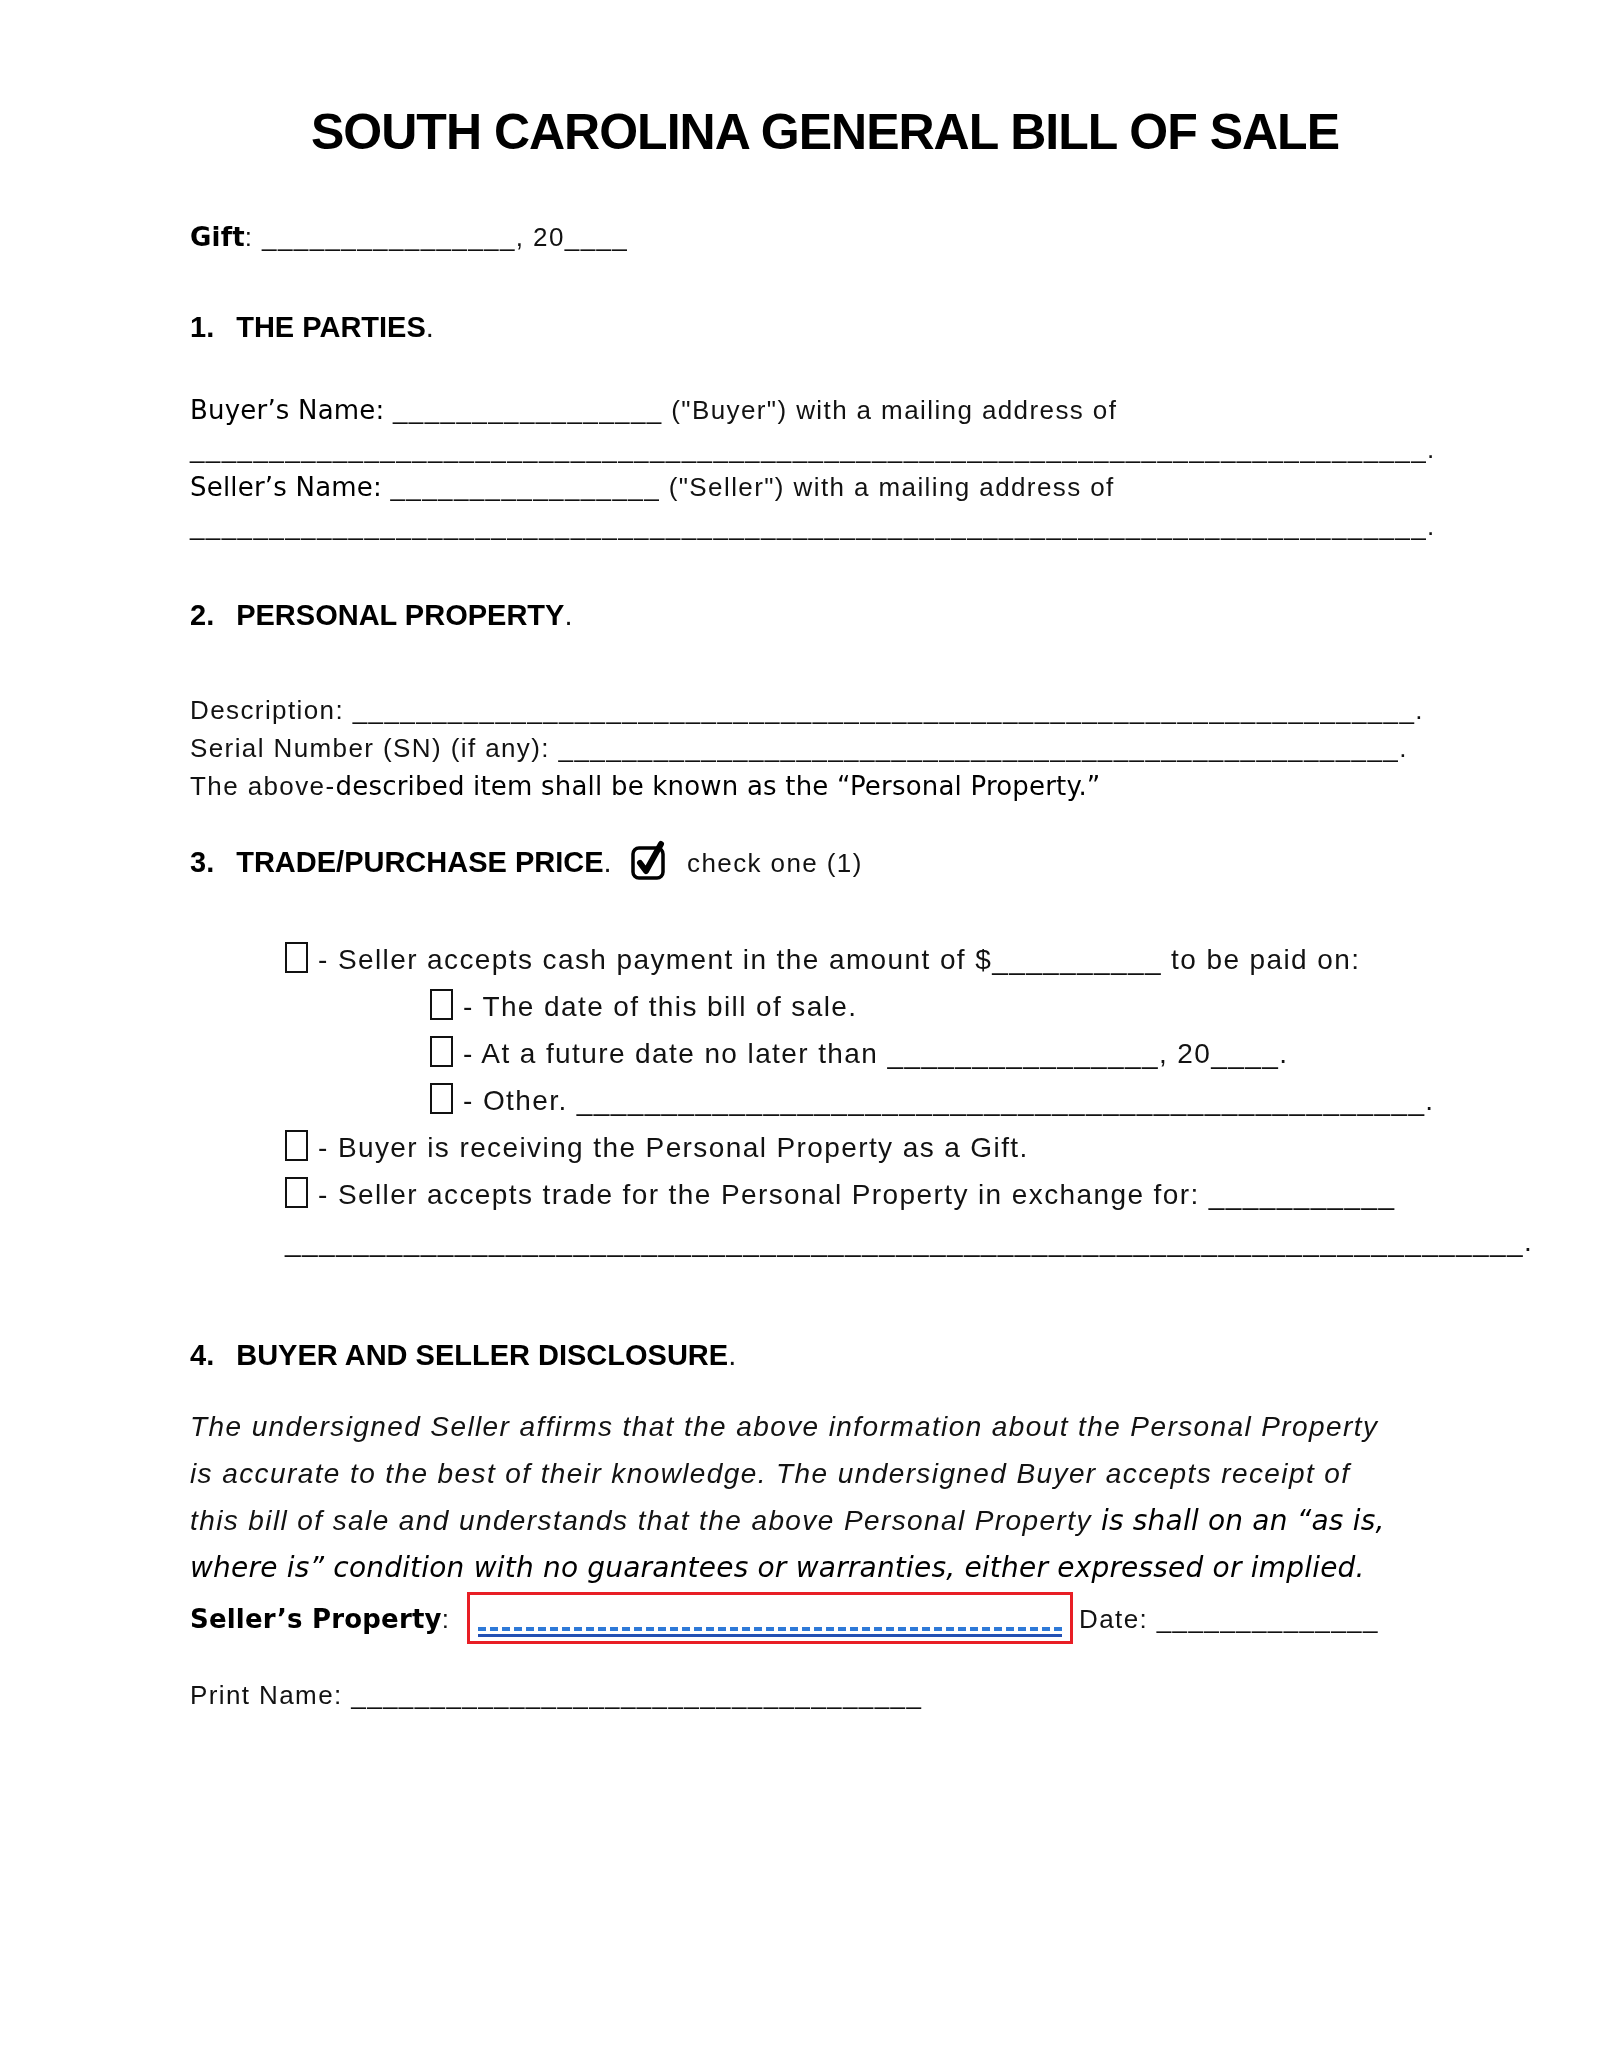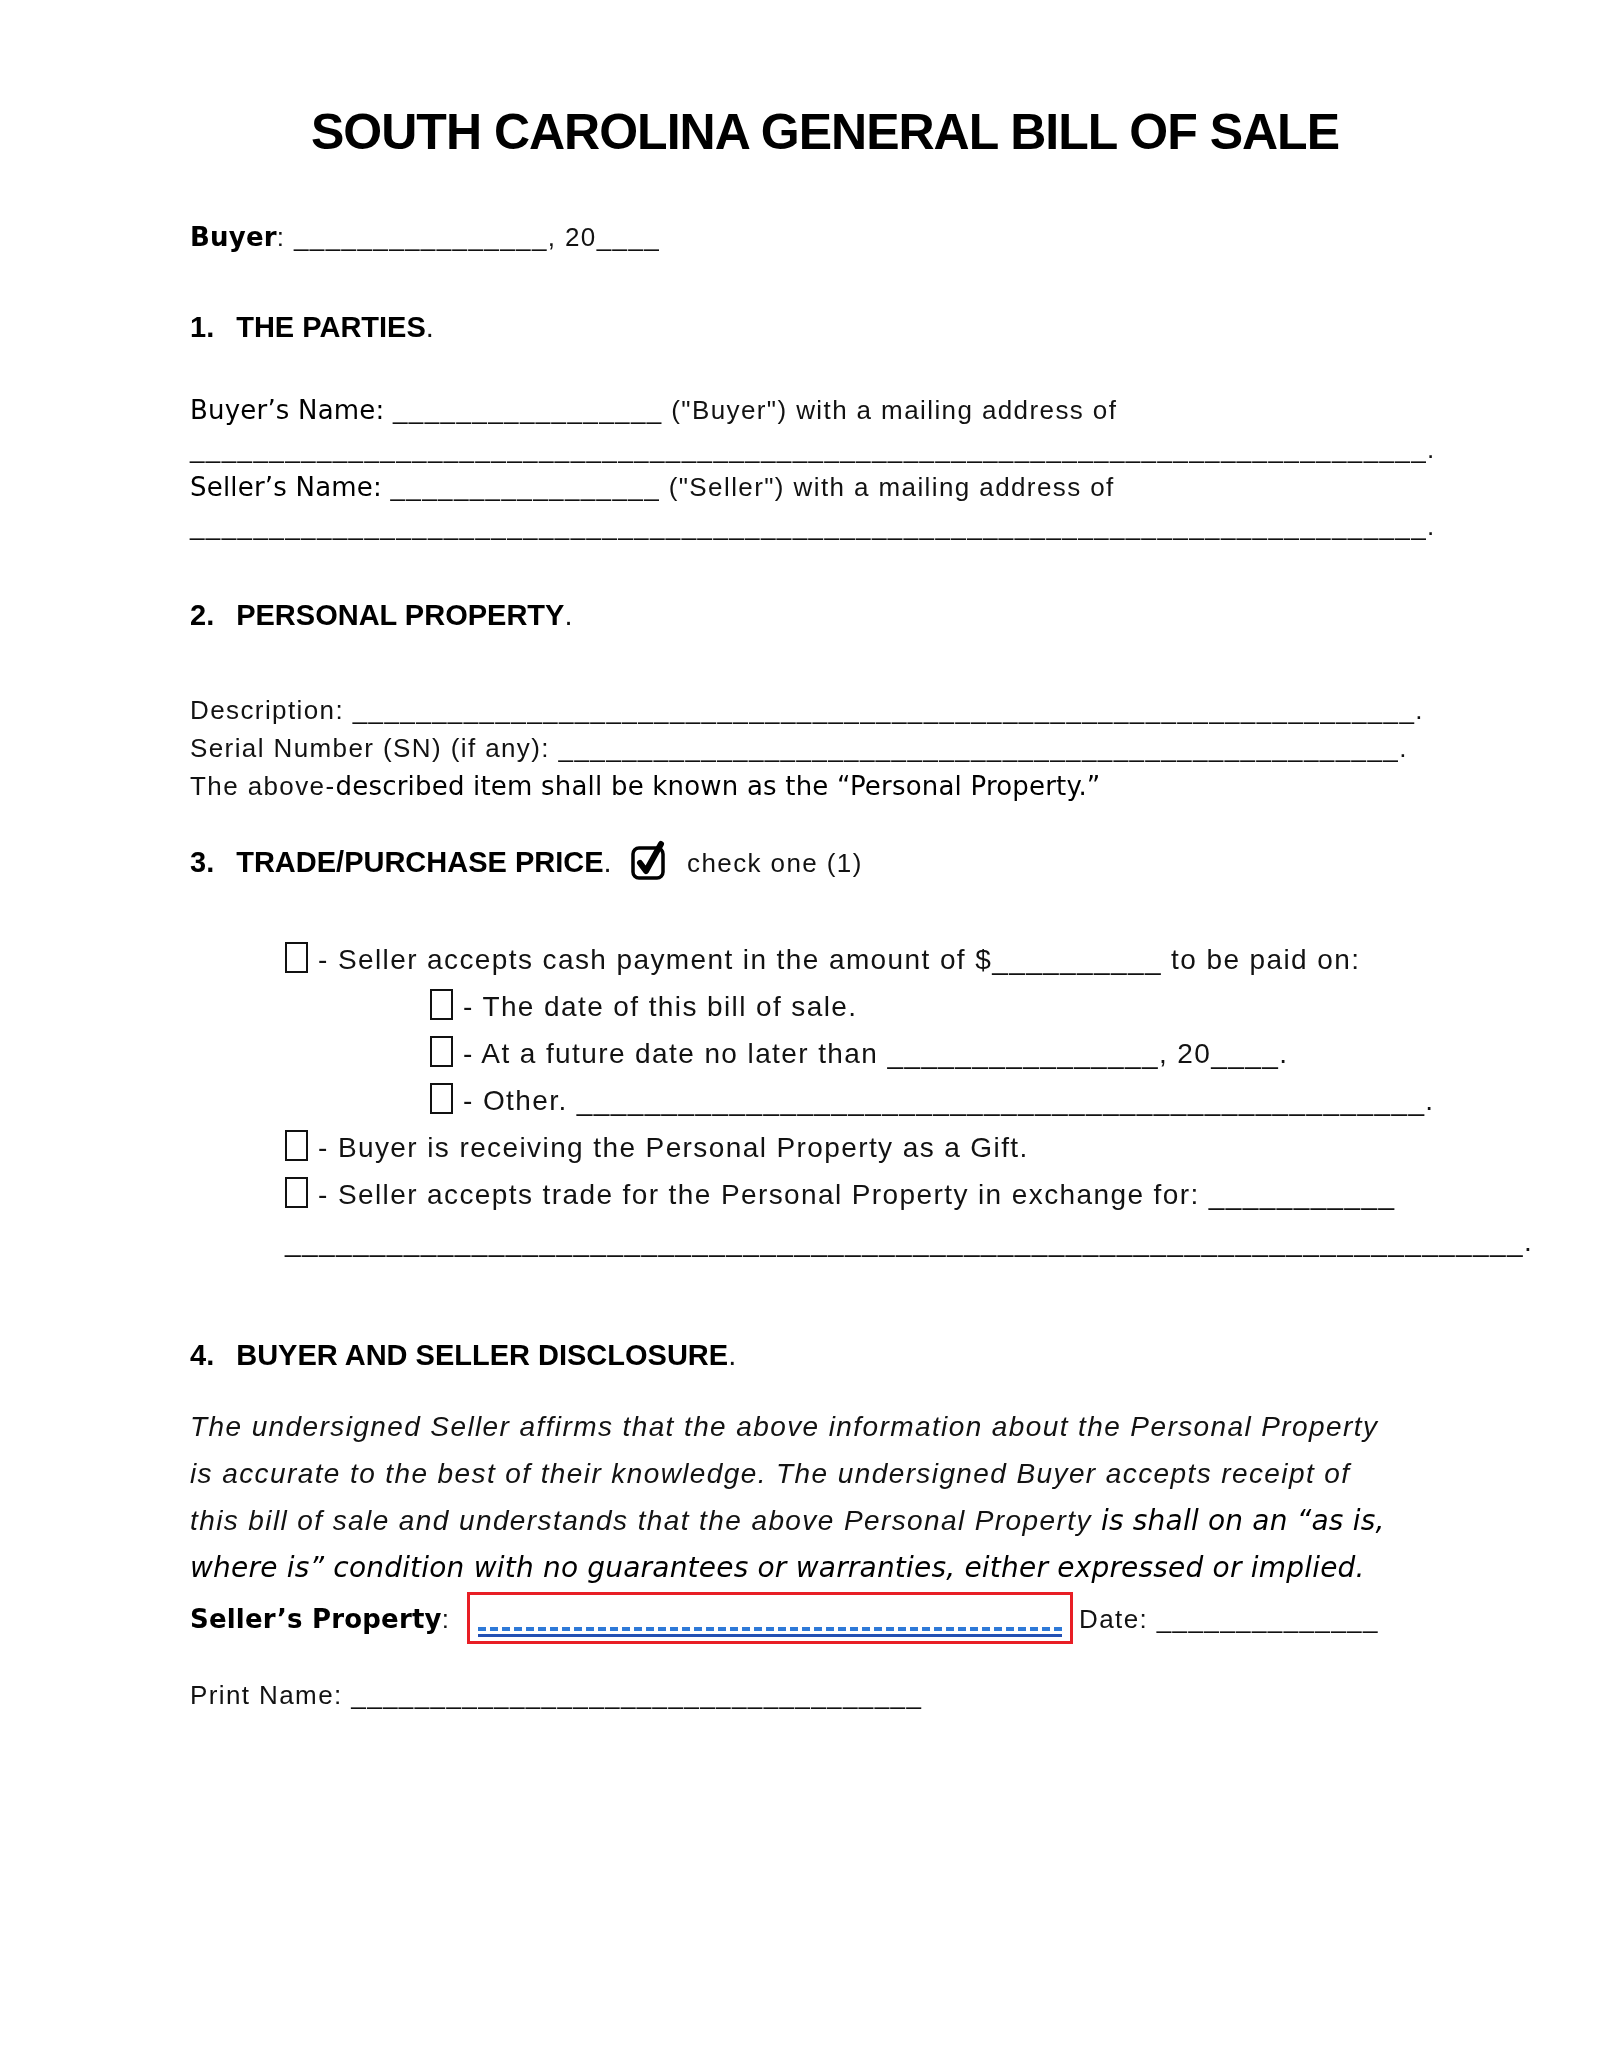--- a/index.html
+++ b/index.html
@@ -63,21 +63,21 @@
 </style>
 </head>
 <body>
 
 <div class="page">
   <div class="content">
 
     <h1 class="title">SOUTH CAROLINA GENERAL BILL OF SALE</h1>
 
     <div class="row date-row">
-      <span class="bl">Buyer</span><span class="t">: </span><span class="t">________________, 20____</span>
+      <span class="bl">Gift</span><span class="t">: </span><span class="t">________________, 20____</span>
     </div>
 
     <div class="h2 mt-parties">
       <span class="num">1.</span><span>THE PARTIES</span><span class="tail t">.</span>
     </div>
 
     <div class="row mt-buyer">
       <span class="d">Buyer’s Name: </span><span class="t">_________________ ("Buyer") with a mailing address of</span>
     </div>
     <div class="row t">______________________________________________________________________________.</div>

